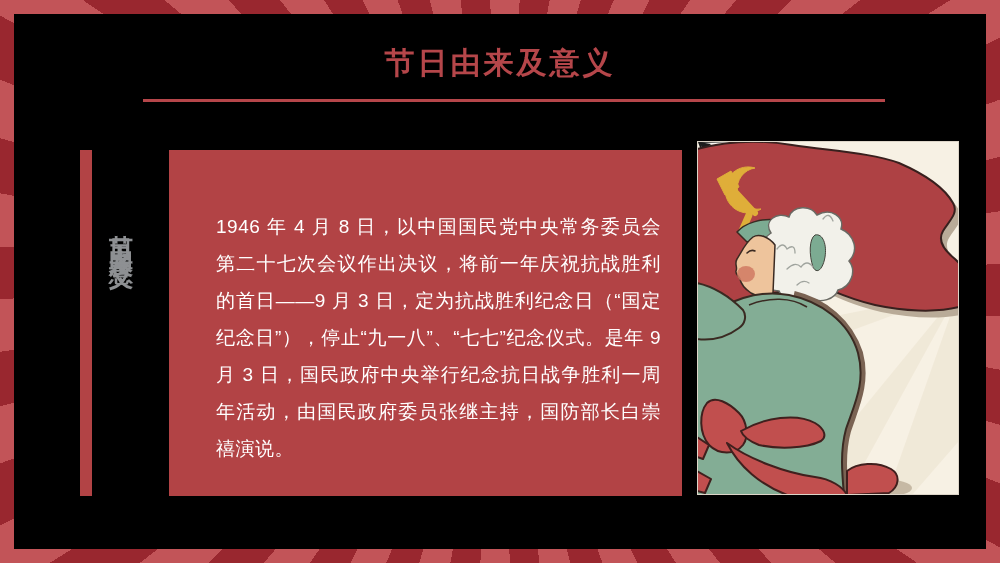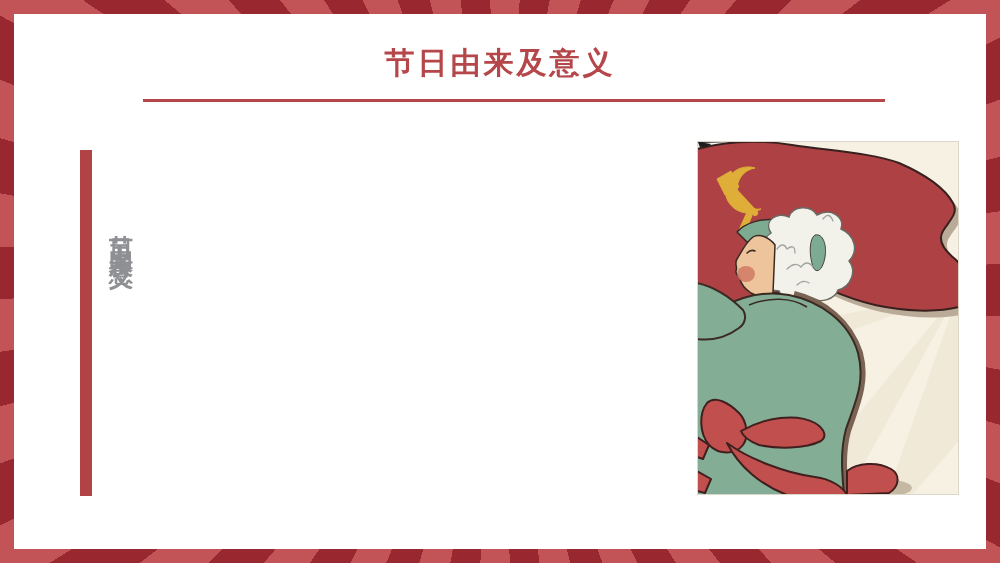--- a/index.html
+++ b/index.html
@@ -6,21 +6,21 @@
   body{
     position:relative;
     width:1000px;height:563px;
     overflow:hidden;
     background-color:#a93a40;
     background-image:repeating-conic-gradient(from -2deg at 50% 50%, #c25458 0deg 6deg, #99272f 6deg 12deg);
     font-family:"Liberation Sans","DejaVu Sans",sans-serif;
   }
   .content-area{
     position:absolute;left:14px;top:14px;right:14px;bottom:14px;
-    background:#ffffff;
+    background:#000000;
   }
   .page-title{
     position:absolute;left:0;right:0;top:33px;
     text-align:center;
     font-size:30px;line-height:32px;
     letter-spacing:3px;
     color:#b5464a;
     font-weight:600;
   }
   .title-underline{
@@ -68,20 +68,23 @@
 <body>
 
 <div class="content-area">
 
   <div class="page-title">节日由来及意义</div>
   <div class="title-underline"></div>
 
   <div class="side-accent-bar"></div>
   <div class="side-vertical-label">节日由来及意义</div>
 
+  <div class="body-panel">
+    <p>1946 年 4 月 8 日，以中国国民党中央常务委员会第二十七次会议作出决议，将前一年庆祝抗战胜利的首日——9 月 3 日，定为抗战胜利纪念日（“国定纪念日”），停止“九一八”、“七七”纪念仪式。是年 9 月 3 日，国民政府中央举行纪念抗日战争胜利一周年活动，由国民政府委员张继主持，国防部长白崇禧演说。</p>
+  </div>
 
   <div class="illustration-figure">
     <svg width="262" height="354" viewBox="0 0 262 354" xmlns="http://www.w3.org/2000/svg">
 
       <rect x="0" y="0" width="262" height="354" fill="#f7f1e4"></rect>
       <g fill="#ece3d0" opacity="0.55">
         <polygon points="262,150 -10,10 -10,55"></polygon>
         <polygon points="262,150 -10,205 -10,250"></polygon>
         <polygon points="262,150 95,354 150,354"></polygon>
         <polygon points="262,150 262,300 215,354 190,354"></polygon>

